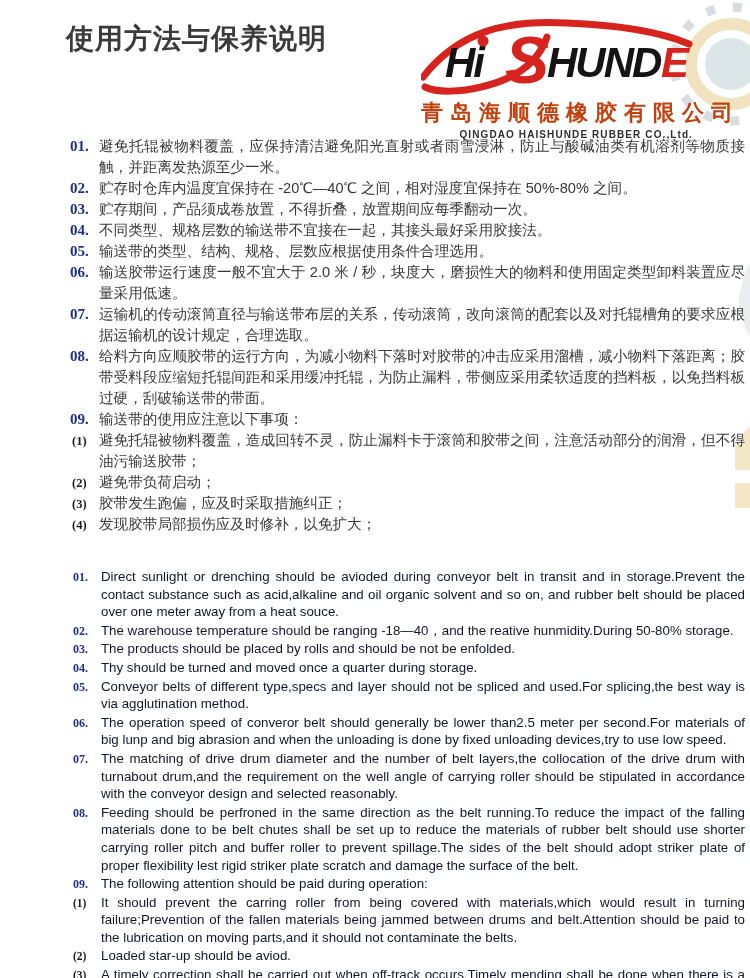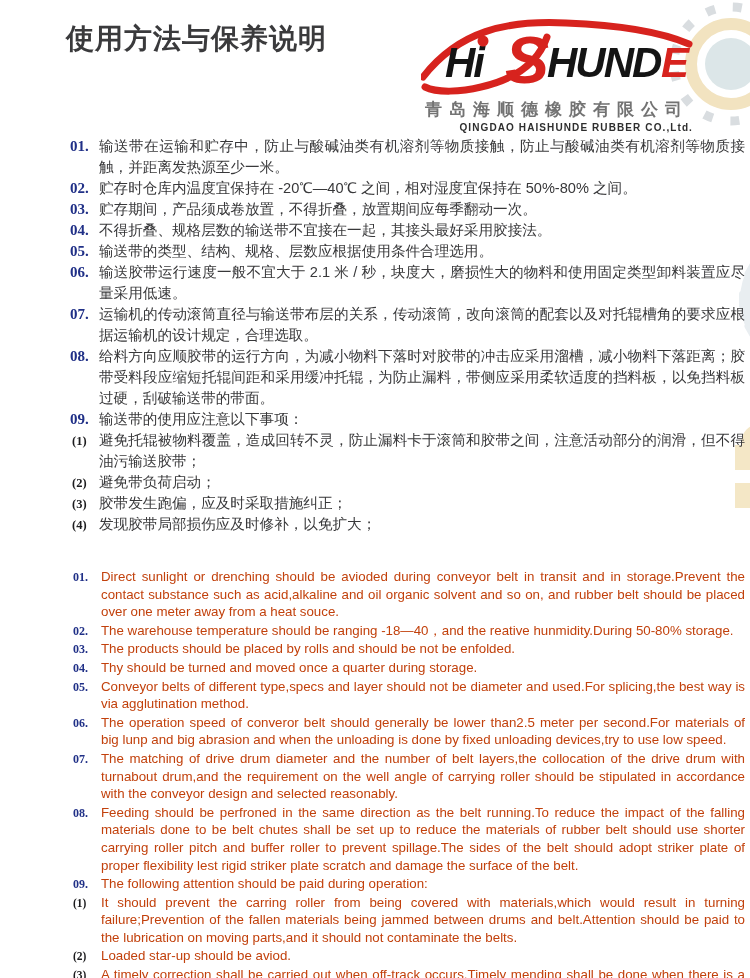--- a/index.html
+++ b/index.html
@@ -30,21 +30,21 @@
   .header{position:relative; padding:20px 38px 0 33px; height:102px;}
   .title-zh{
     font-size:28px; font-weight:bold; color:#3a3a3c; letter-spacing:1px;
   }
   .title-en{
     font-size:27px; font-weight:bold; color:#1f3d96; margin-top:4px; letter-spacing:0;
   }
   .logo{position:absolute; top:17px; left:388px; width:272px;}
   .logo svg{display:block;}
   .company-zh{
-    text-align:center; font-size:17px; font-weight:bold; color:#737373;
+    text-align:center; font-size:22px; font-weight:bold; color:#c2410c;
     letter-spacing:7px; margin-top:1px; white-space:nowrap;
   }
   .company-en{
     text-align:right; font-size:10px; font-weight:bold; color:#2e2e2e;
     letter-spacing:1.1px; margin-top:1px; white-space:nowrap;
   }
   
   .zh-section{position:relative; margin:14px 38px 0 37px;}
   .zh-row{display:grid; grid-template-columns:29px 1fr; align-items:baseline;}
   .zh-num{
@@ -57,21 +57,21 @@
   .zh-sub .zh-num{
     font-family:"Liberation Serif", serif; font-size:12.5px; color:#1c1c1e; padding-left:2px;
   }
   .en-section{position:relative; margin:33px 38px 0 40px;}
   .en-row{display:grid; grid-template-columns:28px 1fr; align-items:baseline; margin-bottom:1px;}
   .en-num{
     font-family:"Liberation Serif", serif; font-weight:bold;
     font-size:12px; color:#203087;
   }
   .en-text{
-    font-size:13.3px; line-height:17.6px; color:#c2410c; text-align:justify;
+    font-size:13.3px; line-height:17.6px; color:#0f172a; text-align:justify;
   }
   .en-sub .en-num{color:#1c1c1e; font-size:11.5px;}
 </style>
 </head>
 <body>
 
 <div class="page">
 
   <div class="deco circle-ornament">
     <svg width="136" height="136" viewBox="0 0 136 136">
@@ -128,41 +128,41 @@
         <text x="240" y="60" font-family="Liberation Sans, sans-serif" font-style="italic" font-weight="bold" font-size="42" fill="#d7231e">E</text>
       </svg>
       <div class="company-zh">青岛海顺德橡胶有限公司</div>
       <div class="company-en">QINGDAO HAISHUNDE RUBBER CO.,Ltd.</div>
     </div>
   </div>
 
   <div class="zh-section">
     <div class="zh-row">
       <span class="zh-num">01.</span>
-      <span class="zh-text">输送带在运输和贮存中，防止与酸碱油类有机溶剂等物质接触，防止与酸碱油类有机溶剂等物质接触，并距离发热源至少一米。</span>
+      <span class="zh-text">避免托辊被物料覆盖，应保持清洁避免阳光直射或者雨雪浸淋，防止与酸碱油类有机溶剂等物质接触，并距离发热源至少一米。</span>
     </div>
     <div class="zh-row">
       <span class="zh-num">02.</span>
       <span class="zh-text">贮存时仓库内温度宜保持在 -20℃—40℃ 之间，相对湿度宜保持在 50%-80% 之间。</span>
     </div>
     <div class="zh-row">
       <span class="zh-num">03.</span>
       <span class="zh-text">贮存期间，产品须成卷放置，不得折叠，放置期间应每季翻动一次。</span>
     </div>
     <div class="zh-row">
       <span class="zh-num">04.</span>
-      <span class="zh-text">不得折叠、规格层数的输送带不宜接在一起，其接头最好采用胶接法。</span>
+      <span class="zh-text">不同类型、规格层数的输送带不宜接在一起，其接头最好采用胶接法。</span>
     </div>
     <div class="zh-row">
       <span class="zh-num">05.</span>
       <span class="zh-text">输送带的类型、结构、规格、层数应根据使用条件合理选用。</span>
     </div>
     <div class="zh-row">
       <span class="zh-num">06.</span>
-      <span class="zh-text">输送胶带运行速度一般不宜大于 2.1 米 / 秒，块度大，磨损性大的物料和使用固定类型卸料装置应尽量采用低速。</span>
+      <span class="zh-text">输送胶带运行速度一般不宜大于 2.0 米 / 秒，块度大，磨损性大的物料和使用固定类型卸料装置应尽量采用低速。</span>
     </div>
     <div class="zh-row">
       <span class="zh-num">07.</span>
       <span class="zh-text">运输机的传动滚筒直径与输送带布层的关系，传动滚筒，改向滚筒的配套以及对托辊槽角的要求应根据运输机的设计规定，合理选取。</span>
     </div>
     <div class="zh-row">
       <span class="zh-num">08.</span>
       <span class="zh-text">给料方向应顺胶带的运行方向，为减小物料下落时对胶带的冲击应采用溜槽，减小物料下落距离；胶带受料段应缩短托辊间距和采用缓冲托辊，为防止漏料，带侧应采用柔软适度的挡料板，以免挡料板过硬，刮破输送带的带面。</span>
     </div>
     <div class="zh-row">
@@ -199,21 +199,21 @@
     <div class="en-row">
       <span class="en-num">03.</span>
       <span class="en-text">The products should be placed by rolls and should be not be enfolded.</span>
     </div>
     <div class="en-row">
       <span class="en-num">04.</span>
       <span class="en-text">Thy should be turned and moved once a quarter during storage.</span>
     </div>
     <div class="en-row">
       <span class="en-num">05.</span>
-      <span class="en-text">Conveyor belts of different type,specs and layer should not be diameter and used.For splicing,the best way is via agglutination method.</span>
+      <span class="en-text">Conveyor belts of different type,specs and layer should not be spliced and used.For splicing,the best way is via agglutination method.</span>
     </div>
     <div class="en-row">
       <span class="en-num">06.</span>
       <span class="en-text">The operation speed of converor belt should generally be lower than2.5 meter per second.For materials of big lunp and big abrasion and when the unloading is done by fixed unloading devices,try to use low speed.</span>
     </div>
     <div class="en-row">
       <span class="en-num">07.</span>
       <span class="en-text">The matching of drive drum diameter and the number of belt layers,the collocation of the drive drum with turnabout drum,and the  requirement on the well angle of carrying roller should be stipulated in accordance with the conveyor design and selected reasonably.</span>
     </div>
     <div class="en-row">

